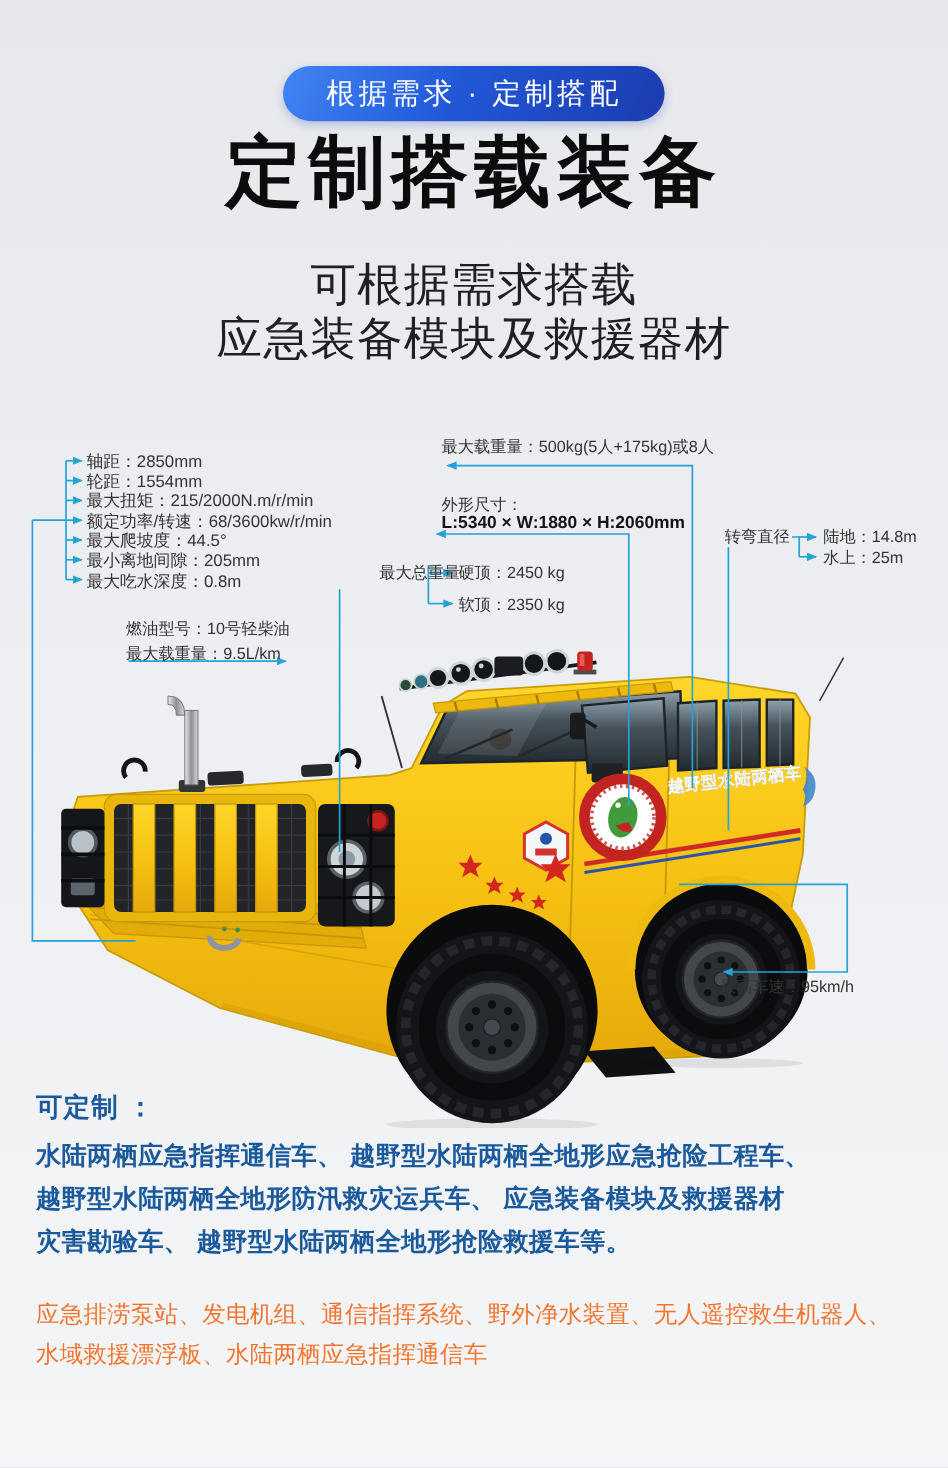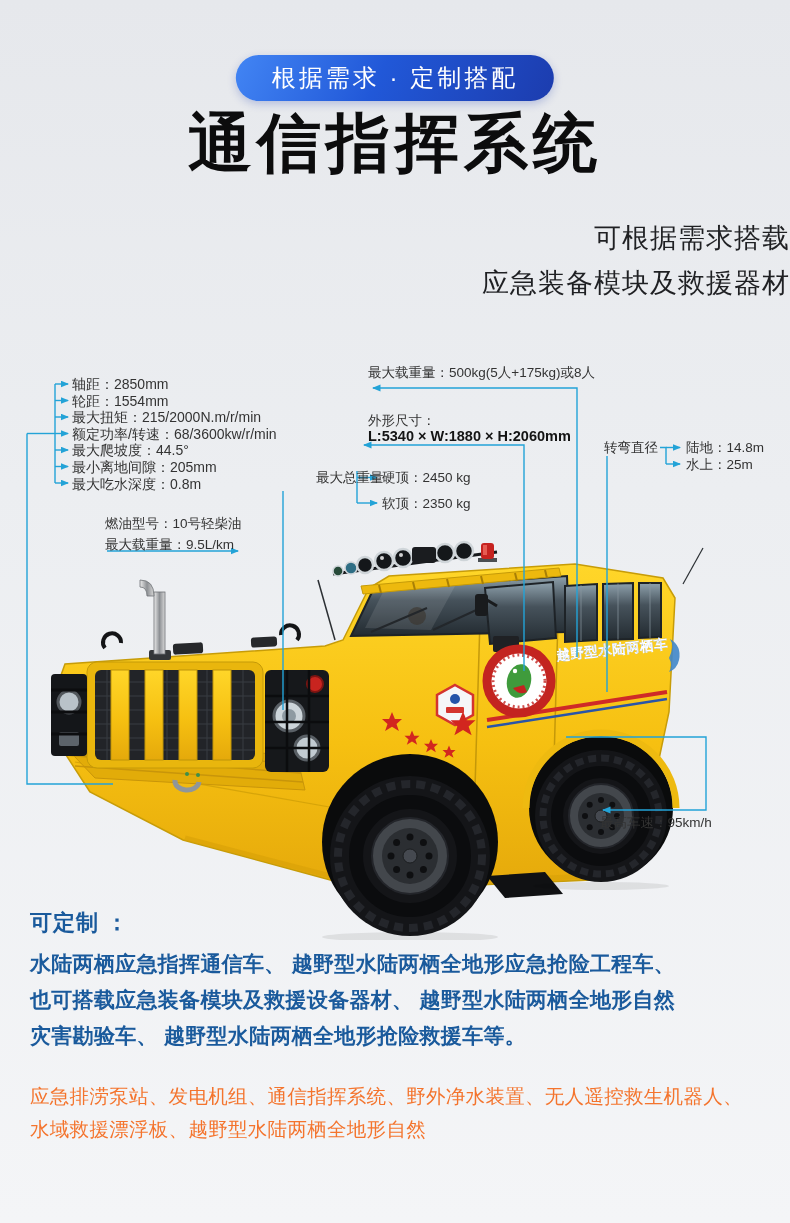--- a/index.html
+++ b/index.html
@@ -13,43 +13,43 @@
     padding:7px 36px;border-radius:40px;white-space:nowrap;
     background:linear-gradient(115deg,#4285f4 0%,#2158d8 45%,#1c3cae 100%);
     color:#fff;font-size:24px;letter-spacing:3px;font-weight:500;
     box-shadow:0 3px 8px rgba(28,60,174,.25);
   }
   .title{
     position:absolute;top:100px;left:0;width:100%;text-align:center;
     font-size:64px;font-weight:900;letter-spacing:5px;color:#0c0c0d;white-space:nowrap;
   }
   .subtitle{
-    position:absolute;top:216px;left:0;width:100%;text-align:right;
-    font-size:27px;line-height:45px;color:#1f2023;letter-spacing:1px;
+    position:absolute;top:216px;left:0;width:100%;text-align:center;
+    font-size:38px;line-height:45px;color:#1f2023;letter-spacing:1px;
   }
   .spec{position:absolute;font-size:13.5px;color:#333;white-space:nowrap;line-height:16px;}
   .spec.bold{font-weight:bold;color:#141414;font-size:14.5px;}
   .left-list{position:absolute;left:72px;top:376px;}
   .left-list div{font-size:14px;color:#333;line-height:16.6px;white-space:nowrap;}
   .fuel{position:absolute;left:105px;top:513px;}
   .fuel div{font-size:13.5px;color:#333;line-height:21px;white-space:nowrap;}
   svg.overlay{position:absolute;left:0;top:0;pointer-events:none;}
   .custom{position:absolute;left:30px;width:740px;}
   .custom-heading{font-size:22px;font-weight:bold;color:#1a5a9c;letter-spacing:1px;}
   .custom-line{font-size:21px;font-weight:bold;color:#1a5a9c;line-height:36px;letter-spacing:.3px;white-space:nowrap;}
   .mod-heading{font-size:21px;font-weight:bold;color:#f2661c;letter-spacing:.5px;}
   .mod-line{font-size:19.5px;color:#f4742d;line-height:33px;letter-spacing:.3px;white-space:nowrap;}
 </style>
 </head>
 <body>
 
 <div class="page">
 
   <div class="badge">根据需求 · 定制搭配</div>
-  <div class="title">通信指挥系统</div>
+  <div class="title">定制搭载装备</div>
   <div class="subtitle">
     <div>可根据需求搭载</div>
     <div>应急装备模块及救援器材</div>
   </div>
 
   <svg class="overlay" style="left:35px;top:540px;" width="690" height="400" viewBox="0 0 690 400">
     <defs>
       <linearGradient id="gBody" x1="0" y1="0" x2="0" y2="1">
         <stop offset="0" stop-color="#ffd629"></stop>
           <stop offset="0.55" stop-color="#f6c011"></stop>
@@ -294,22 +294,22 @@
   <div class="spec" style="left:382px;top:470px;">硬顶：2450 kg</div>
   <div class="spec" style="left:382px;top:495.5px;">软顶：2350 kg</div>
   <div class="spec" style="left:604px;top:440px;">转弯直径</div>
   <div class="spec" style="left:686px;top:440px;">陆地：14.8m</div>
   <div class="spec" style="left:686px;top:456.5px;">水上：25m</div>
   <div class="spec" style="left:600px;top:815px;">最高车速：95km/h</div>
 
   <div class="custom" style="top:908px;">
     <div class="custom-heading">可定制 ：</div>
     <div class="custom-line" style="margin-top:8px;">水陆两栖应急指挥通信车、 越野型水陆两栖全地形应急抢险工程车、</div>
-    <div class="custom-line">也可搭载应急装备模块及救援设备器材、 越野型水陆两栖全地形自然</div>
+    <div class="custom-line">越野型水陆两栖全地形防汛救灾运兵车、 应急装备模块及救援器材</div>
     <div class="custom-line">灾害勘验车、 越野型水陆两栖全地形抢险救援车等。</div>
   </div>
 
   <div class="custom" style="top:1070px;">
     <div class="mod-line" style="margin-top:10px;">应急排涝泵站、发电机组、通信指挥系统、野外净水装置、无人遥控救生机器人、</div>
-    <div class="mod-line">水域救援漂浮板、越野型水陆两栖全地形自然</div>
+    <div class="mod-line">水域救援漂浮板、水陆两栖应急指挥通信车</div>
   </div>
 
 </div>
 
 </body></html>

